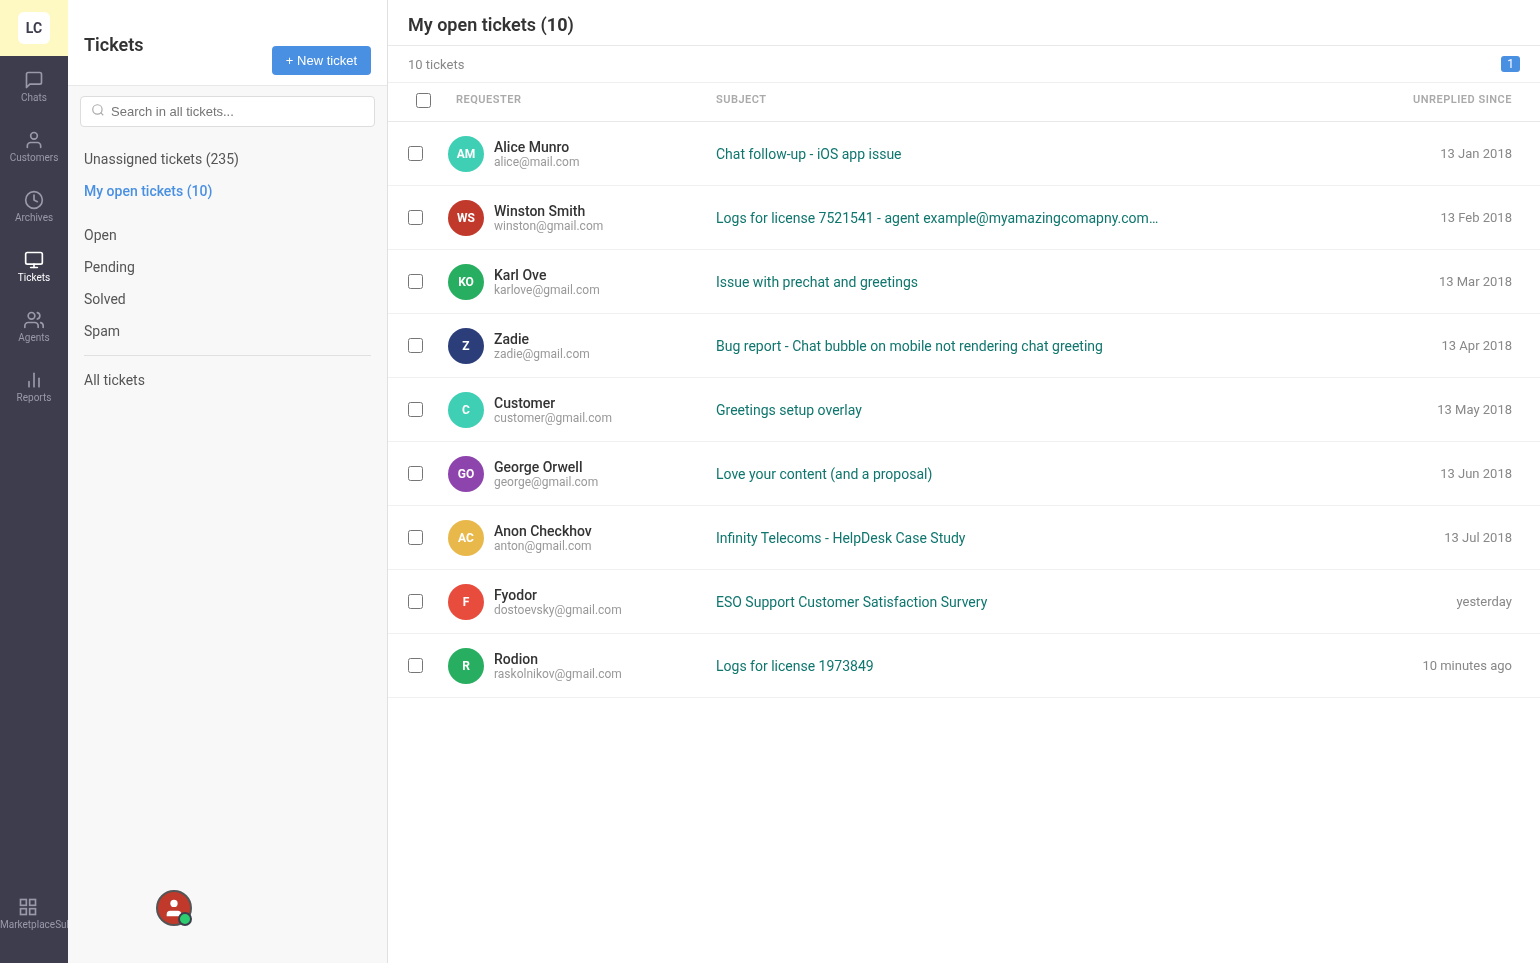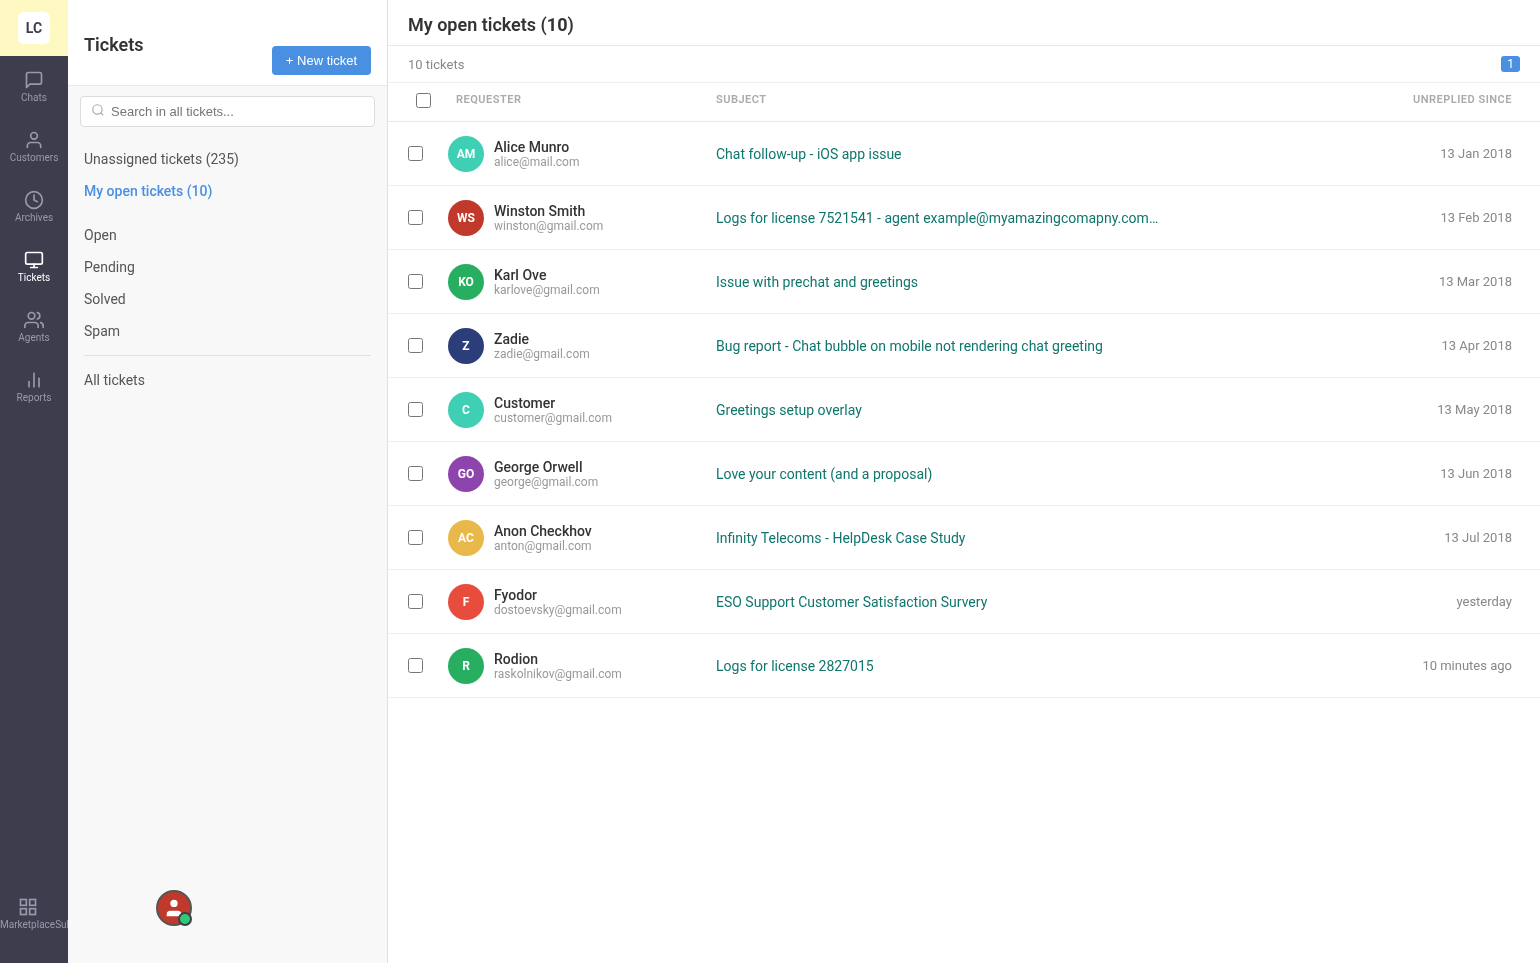--- a/index.html
+++ b/index.html
@@ -657,18 +657,18 @@
     <div class="ticket-checkbox">
       <input type="checkbox" style="">
     </div>
     <div class="requester-cell">
       <div class="avatar" style="background:#27ae60">R</div>
       <div class="requester-info">
         <div class="name">Rodion</div>
         <div class="email">raskolnikov@gmail.com</div>
       </div>
     </div>
-    <div class="subject-cell">Logs for license 2827015</div>
+    <div class="subject-cell">Logs for license 1973849</div>
     <div class="date-cell">10 minutes ago</div>
   </div>
       </div>
   </div>
 </div>
 
 </body></html>

